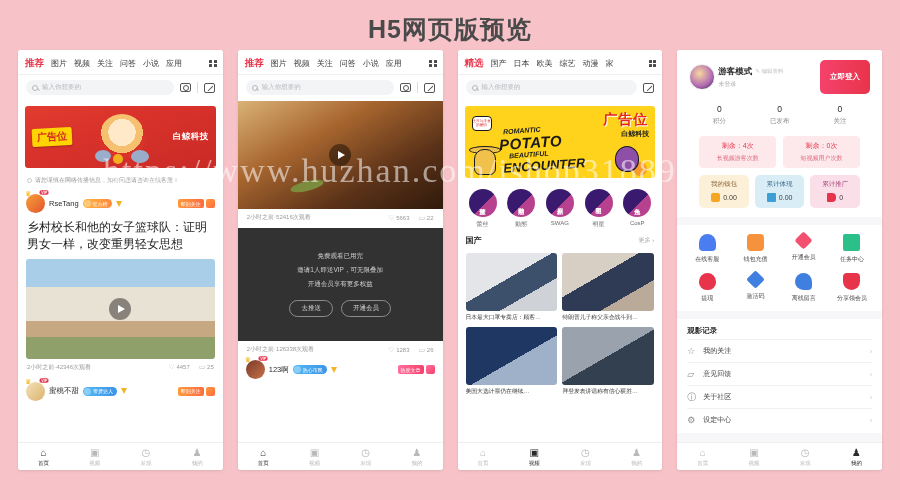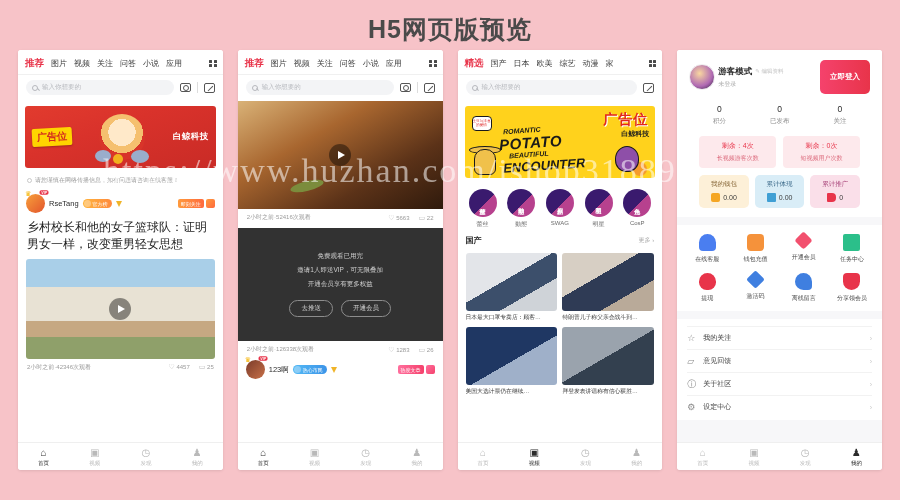--- a/index.html
+++ b/index.html
@@ -433,20 +433,36 @@
         </div>
         <div class="stats">
           <span>2小时之前·42346次观看</span>
           <span class="right">
             <span><span class="ico-heart">♡</span> <span>4457</span></span>
             <span><span class="ico-cmt">▭</span> <span>25</span></span>
           </span>
         </div>
       </div>
       <div class="post">
+        <div class="post-head">
+          <span class="avatar a3">
+              <i class="crown">♛</i>
+              <i class="vipbadge">VIP</i>
+            </span>
+          <span class="uname">蜜桃不甜</span>
+          <span class="badge-pill blue">
+            <i class="cir"></i>
+              <span>带货达人</span>
+          </span>
+          <span class="gem"></span>
+          <span class="follow-tag">
+            <span class="lbl">即刻关注</span>
+            <span class="sq"></span>
+          </span>
+        </div>
       </div>
     </div>
     <div class="botnav">
       <div class="bn active">
           <div class="bi">⌂</div>
           <div class="bl">首页</div>
         </div>
       <div class="bn">
           <div class="bi">▣</div>
           <div class="bl">视频</div>
@@ -752,20 +768,21 @@
         <div class="p4-g">
             <div class="ic" style="background:#3f7fe0;border-radius:50% 50% 4px 50%;"></div>
             <div class="lb">离线留言</div>
           </div>
         <div class="p4-g">
             <div class="ic" style="background:#e8344a;border-radius:4px 4px 50% 50%;"></div>
             <div class="lb">分享领会员</div>
           </div>
       </div>
       <div class="p4-list">
+        <div class="hd">观影记录</div>
         <div class="p4-li">
           <span class="li-ic">☆</span>
           <span>我的关注</span>
           <span class="chev">›</span>
         </div>
         <div class="p4-li">
           <span class="li-ic">▱</span>
           <span>意见回馈</span>
           <span class="chev">›</span>
         </div>

